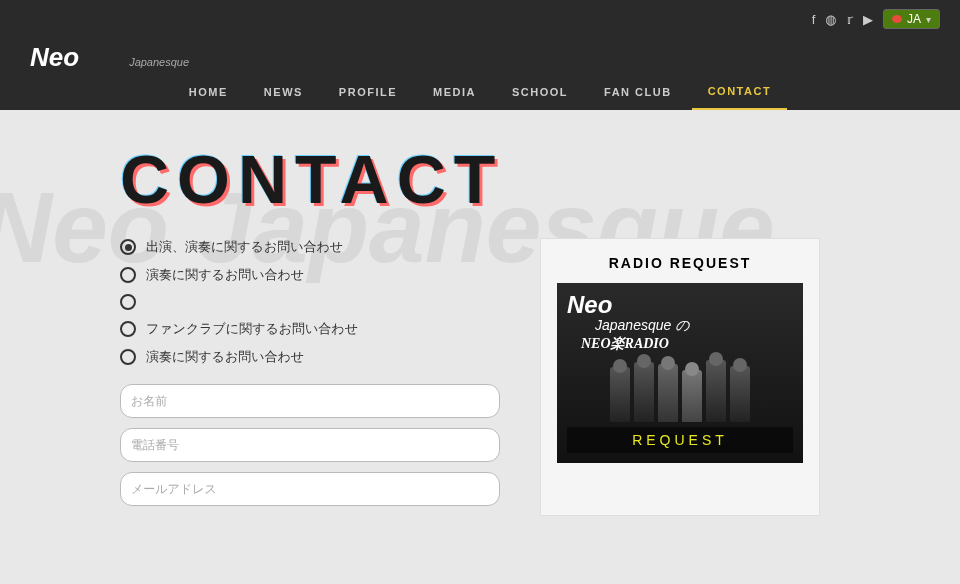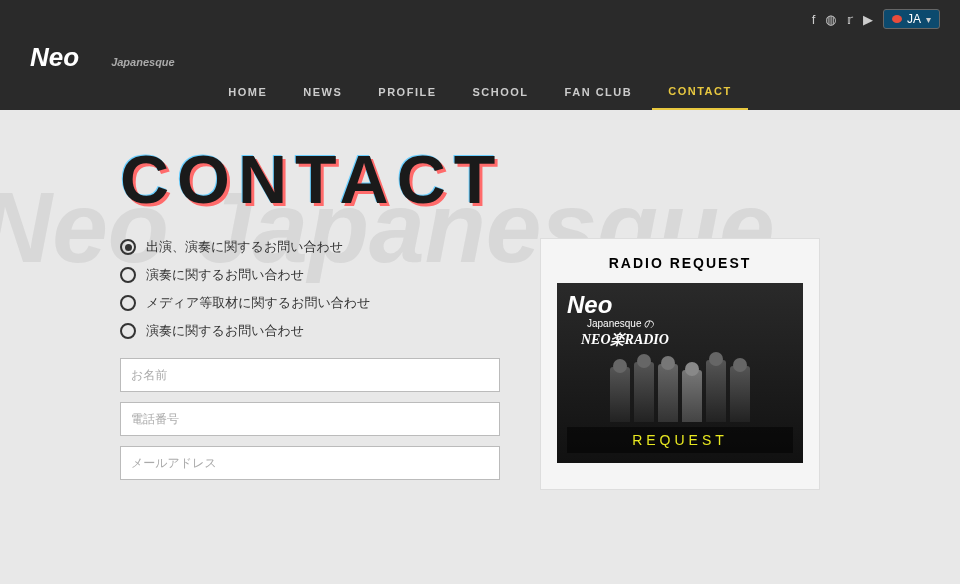--- a/index.html
+++ b/index.html
@@ -27,21 +27,21 @@
       align-items: center;
     }
     .social-icon {
       color: #ccc;
       font-size: 13px;
       cursor: pointer;
     }
     .lang-selector {
       display: flex;
       align-items: center;
-      background: #0c4a6e;
+      background: #4d7c0f;
       border: 1px solid #666;
       border-radius: 3px;
       padding: 2px 8px;
       gap: 5px;
       cursor: pointer;
     }
     .lang-dot {
       width: 10px;
       height: 8px;
       background: #e74c3c;
@@ -73,22 +73,21 @@
       color: #fff;
       font-size: 22px;
       font-style: italic;
       font-weight: bold;
       line-height: 1;
     }
     .logo-sub {
       color: #aaa;
       font-size: 10px;
       font-style: italic;
-      margin-left: 30px;
-      font-weight: bold;
+      margin-left: 48px;
     }
 
     
     .nav-bar {
       background: #2a2a2a;
       display: flex;
       justify-content: center;
       align-items: center;
       height: 36px;
       gap: 4px;
@@ -190,21 +189,21 @@
       border-radius: 50%;
     }
     .radio-options {
       margin-bottom: 18px;
     }
     .form-input {
       width: 100%;
       height: 34px;
       border: 1px solid #bbb;
       background: #fff;
-      border-radius: 0;
+      border-radius: 12px;
       padding: 0 10px;
       font-size: 12px;
       color: #888;
       margin-bottom: 10px;
       outline: none;
     }
     .form-input::placeholder { color: #aaa; }
 
     
     .radio-panel {
@@ -269,20 +268,21 @@
         <span class="logo-sub" style="font-size:11px;color:#aaa;font-style:italic;">Japanesque</span>
       </div>
     </div>
   </div>
 </div>
 
 <div class="nav-bar">
   <span class="nav-item">HOME</span>
   <span class="nav-item">NEWS</span>
   <span class="nav-item">PROFILE</span>
+  <span class="nav-item">MEDIA</span>
   <span class="nav-item">SCHOOL</span>
   <span class="nav-item">FAN CLUB</span>
   <span class="nav-item active">CONTACT</span>
 </div>
 
 <div class="main">
   <div class="watermark">Neo Japanesque</div>
 
   <div class="contact-heading">
     <div class="contact-title">CONTACT</div>
@@ -295,40 +295,43 @@
         <div class="radio-option">
           <div class="radio-circle selected"></div>
           <span>出演、演奏に関するお問い合わせ</span>
         </div>
         <div class="radio-option">
           <div class="radio-circle"></div>
           <span>演奏に関するお問い合わせ</span>
         </div>
         <div class="radio-option">
           <div class="radio-circle"></div>
-          <span>メディア等取材に関するお問い合わせ</span>
+        </div>
+        <div class="radio-option">
+          <div class="radio-circle"></div>
+          <span>ファンクラブに関するお問い合わせ</span>
         </div>
         <div class="radio-option">
           <div class="radio-circle"></div>
           <span>演奏に関するお問い合わせ</span>
         </div>
       </div>
 
       <input class="form-input" type="text" placeholder="お名前" style="">
       <input class="form-input" type="text" placeholder="電話番号" style="">
       <input class="form-input" type="text" placeholder="メールアドレス" style="">
     </div>
 
     <div class="radio-panel">
       <div class="radio-panel-title">RADIO REQUEST</div>
       <div class="radio-panel-image">
         <div class="band-image-placeholder">
           <div style="align-self:flex-start;">
             <div style="color:#fff;font-size:24px;font-style:italic;font-weight:bold;line-height:1;">Neo</div>
-            <div style="color:#fff;font-size:10px;margin-left:20px;">Japanesque の</div>
+            <div style="color:#fff;font-size:14px;font-style:italic;margin-left:28px;">Japanesque の</div>
             <div style="color:#fff;font-size:14px;font-style:italic;font-weight:bold;margin-left:14px;font-family:Liberation Serif, serif;">NEO楽RADIO</div>
           </div>
           <div style="flex:1;display:flex;align-items:flex-end;justify-content:center;padding-bottom:5px;width:100%;">
 
             <div style="display:flex;align-items:flex-end;gap:4px;justify-content:center;">
               <div style="width:20px;height:55px;background:linear-gradient(to bottom,#555,#222);border-radius:3px 3px 0 0;position:relative;">
                 <div style="width:14px;height:14px;background:#666;border-radius:50%;position:absolute;top:-8px;left:3px;"></div>
               </div>
               <div style="width:20px;height:60px;background:linear-gradient(to bottom,#555,#222);border-radius:3px 3px 0 0;position:relative;">
                 <div style="width:14px;height:14px;background:#666;border-radius:50%;position:absolute;top:-8px;left:3px;"></div>

